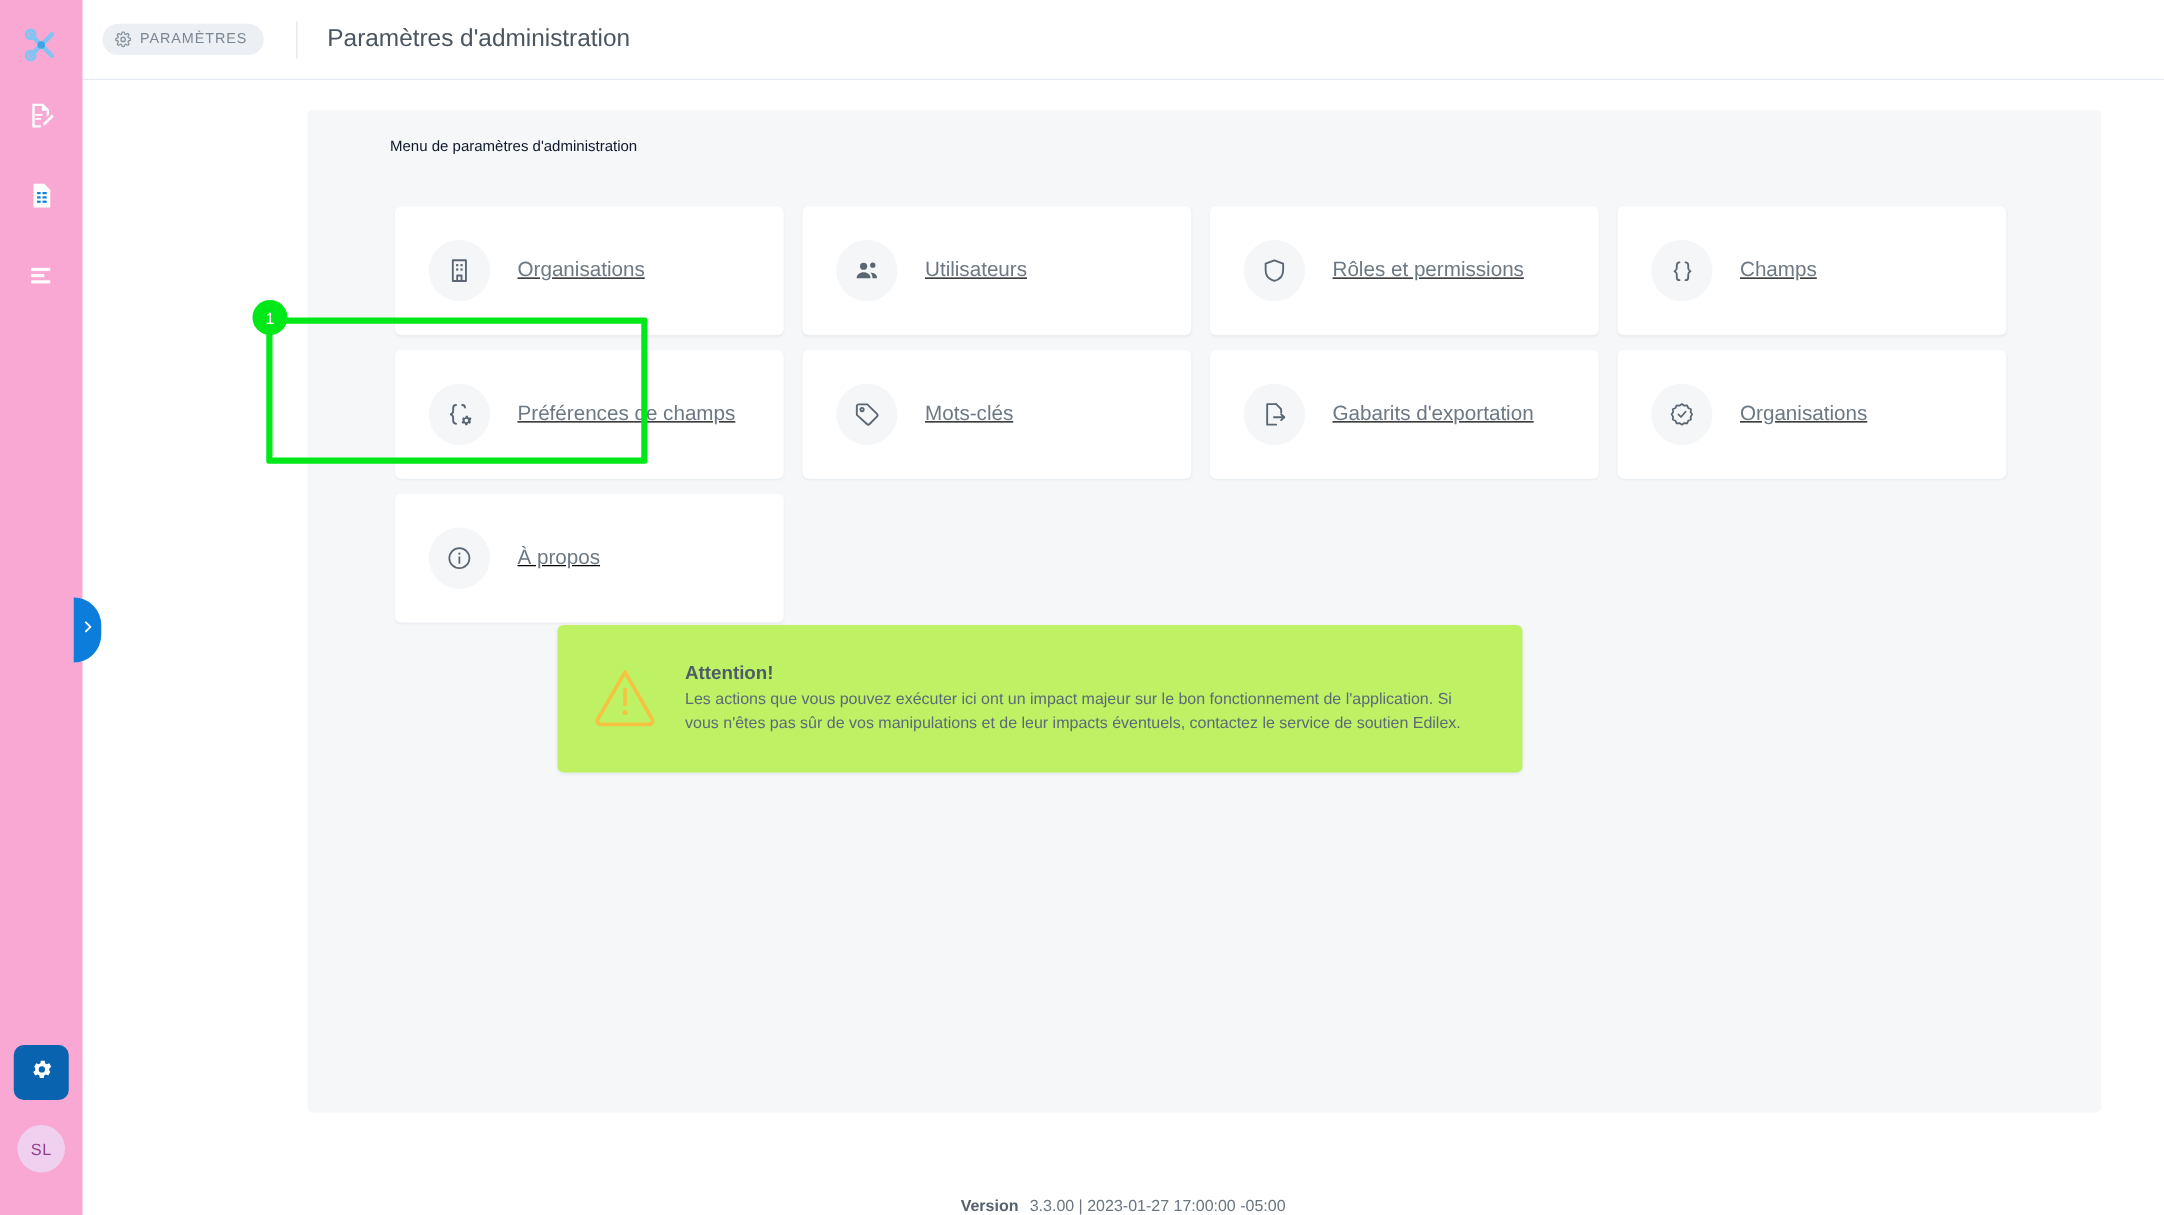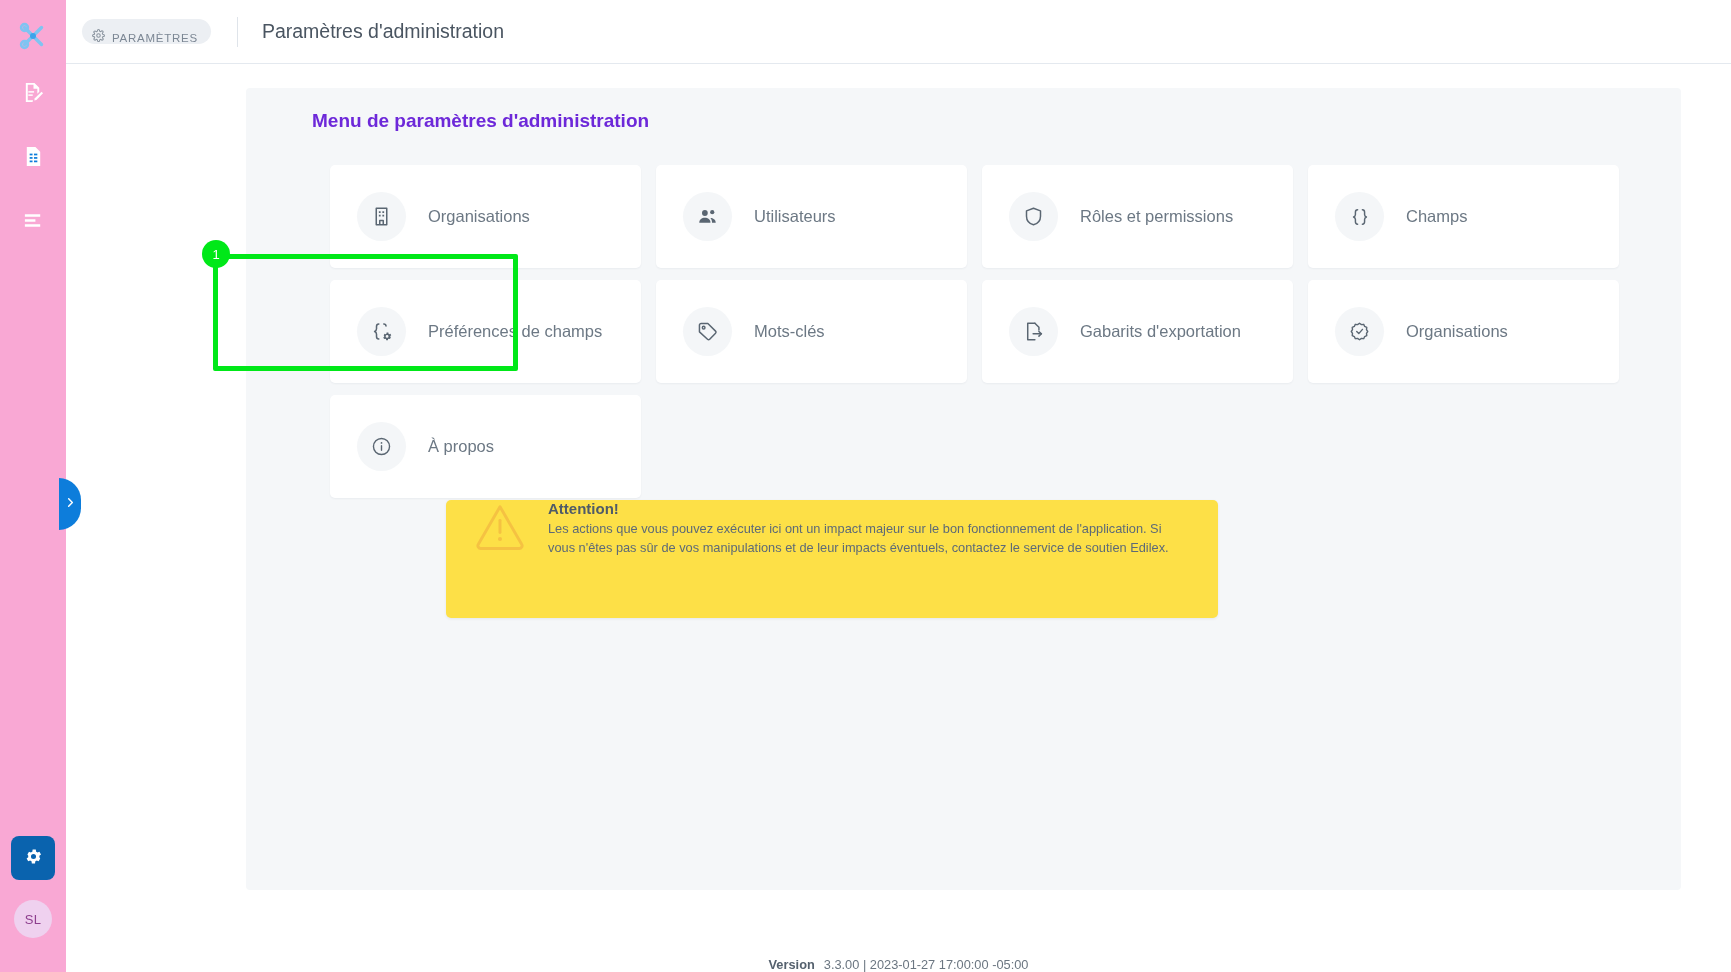--- a/index.html
+++ b/index.html
@@ -61,21 +61,21 @@
   
   .header {
     position: absolute; left: 66px; top: 0; right: 0; height: 64px;
     background: #ffffff;
     border-bottom: 1px solid #e4e9ef;
     display: flex; align-items: center;
     z-index: 10;
   }
   .crumb-pill {
     margin-left: 16px;
-    display: inline-flex; align-items: flex-end; gap: 7px;
+    display: inline-flex; align-items: flex-start; gap: 7px;
     height: 25px; padding: 6px 13px 0 10px;
     border-radius: 13px;
     background: #eceff3;
     color: #7c8794; font-size: 11.5px; letter-spacing: .75px;
     cursor: pointer; white-space: nowrap;
   }
   .crumb-div {
     width: 1px; height: 30px; background: #dfe4ea;
     margin: 0 24px 0 26px;
   }
@@ -86,30 +86,31 @@
   
   .content-panel {
     position: absolute;
     left: 246px; top: 88px;
     width: 1435px; height: 802px;
     background: #f5f7f9;
     border-radius: 4px;
   }
   .panel-title {
     position: absolute; left: 66px; top: 22px;
-    font-size: 19px; color: #6d28d9; font-weight: 700; white-space: nowrap;
+    font-size: 12px; color: #0f172a; font-weight: 400; white-space: nowrap;
   }
 
   .grid {
-    position: absolute; left: 84px; top: 77px;
+    position: absolute; left: 70px; top: 77px;
     width: 1300px;
     display: grid;
     grid-template-columns: repeat(4, 311px);
     column-gap: 15px;
     row-gap: 12px;
+    text-decoration: underline;
   }
   .card {
     height: 103px;
     background: #ffffff;
     border-radius: 5px;
     display: flex; align-items: center;
     padding-left: 27px;
     cursor: pointer;
     box-shadow: 0 1px 2px rgba(16,36,60,.05);
   }
@@ -143,24 +144,24 @@
     color: #ffffff; font-size: 13px;
     display: flex; align-items: center; justify-content: center;
     z-index: 31; user-select: none;
   }
 
   
   .warn {
     position: absolute;
     left: 424px; top: 500px;
     width: 772px; height: 118px;
-    background: #fde047;
+    background: #bef264;
     border-radius: 5px;
     box-shadow: 0 1px 3px rgba(16,36,60,.07);
-    display: flex; align-items: flex-start;
+    display: flex; align-items: center;
     padding: 0 26px 0 28px;
   }
   .warn-ico { flex: 0 0 auto; margin-right: 22px; }
   .warn-body { flex: 1 1 auto; }
   .warn-title {
     font-size: 15px; color: #4f5b68; font-weight: bold;
     margin-bottom: 3px;
   }
   .warn-text {
     font-size: 12.8px; color: #5d6a77; line-height: 1.45;

